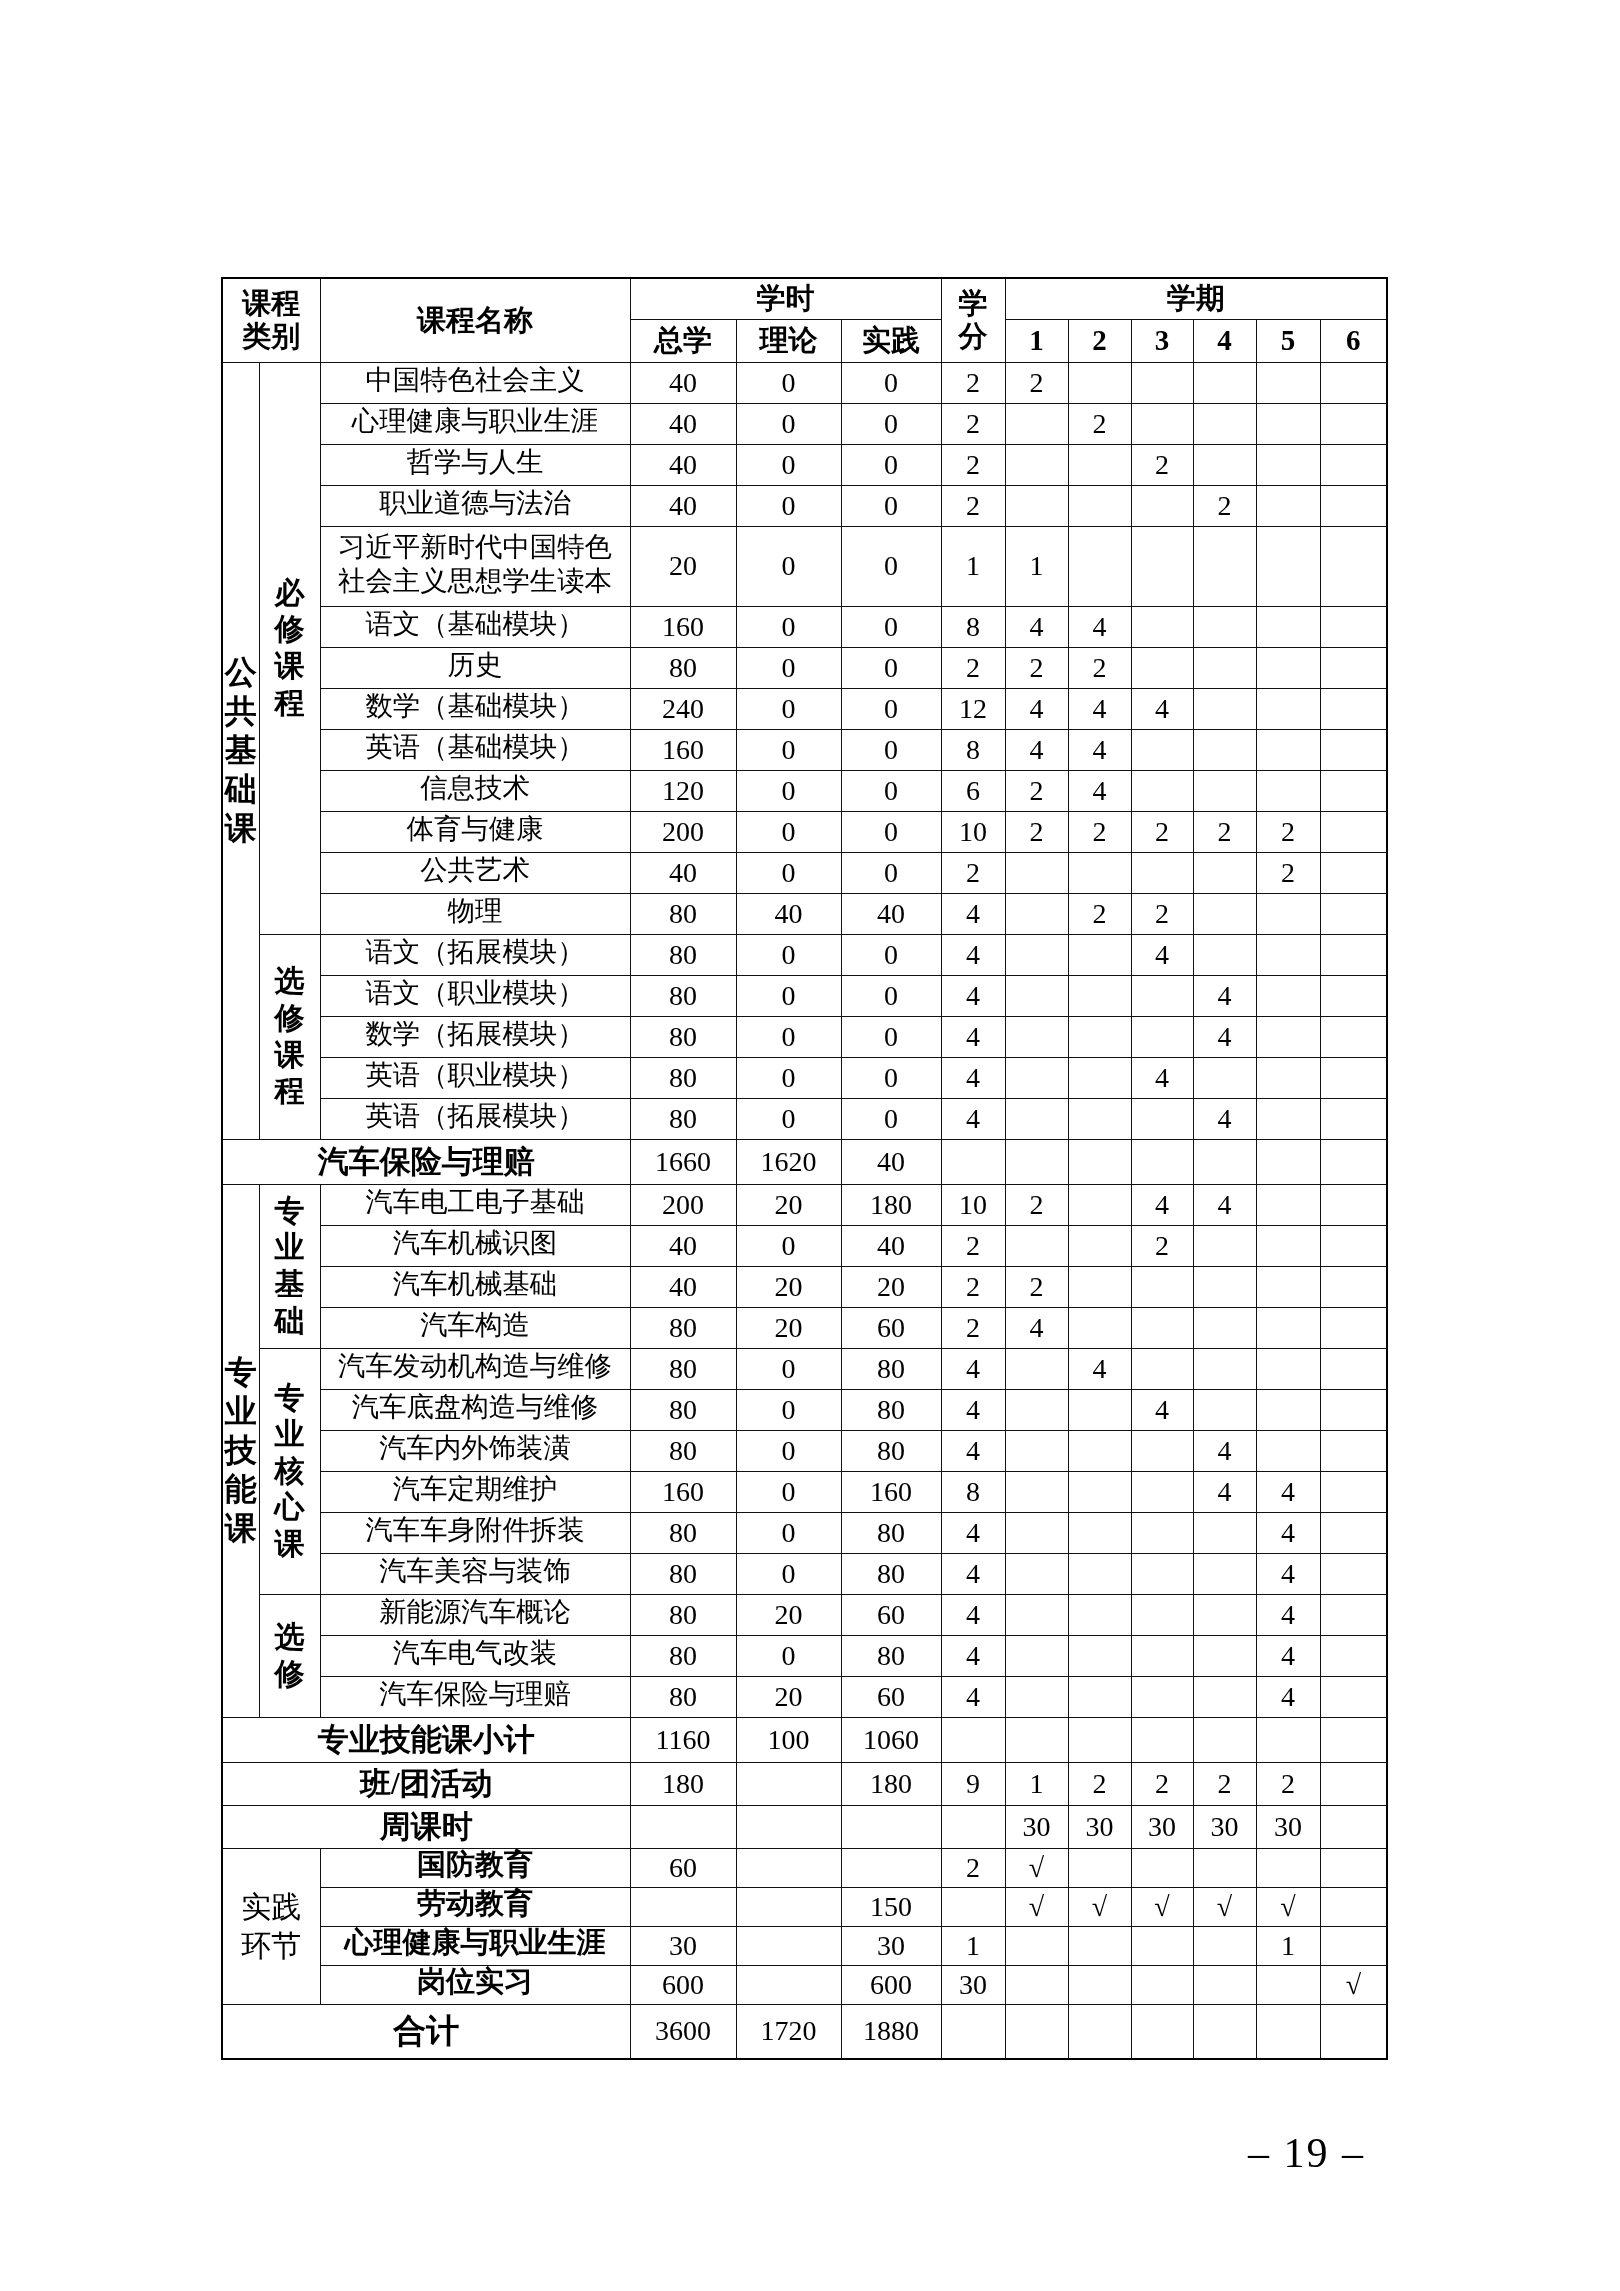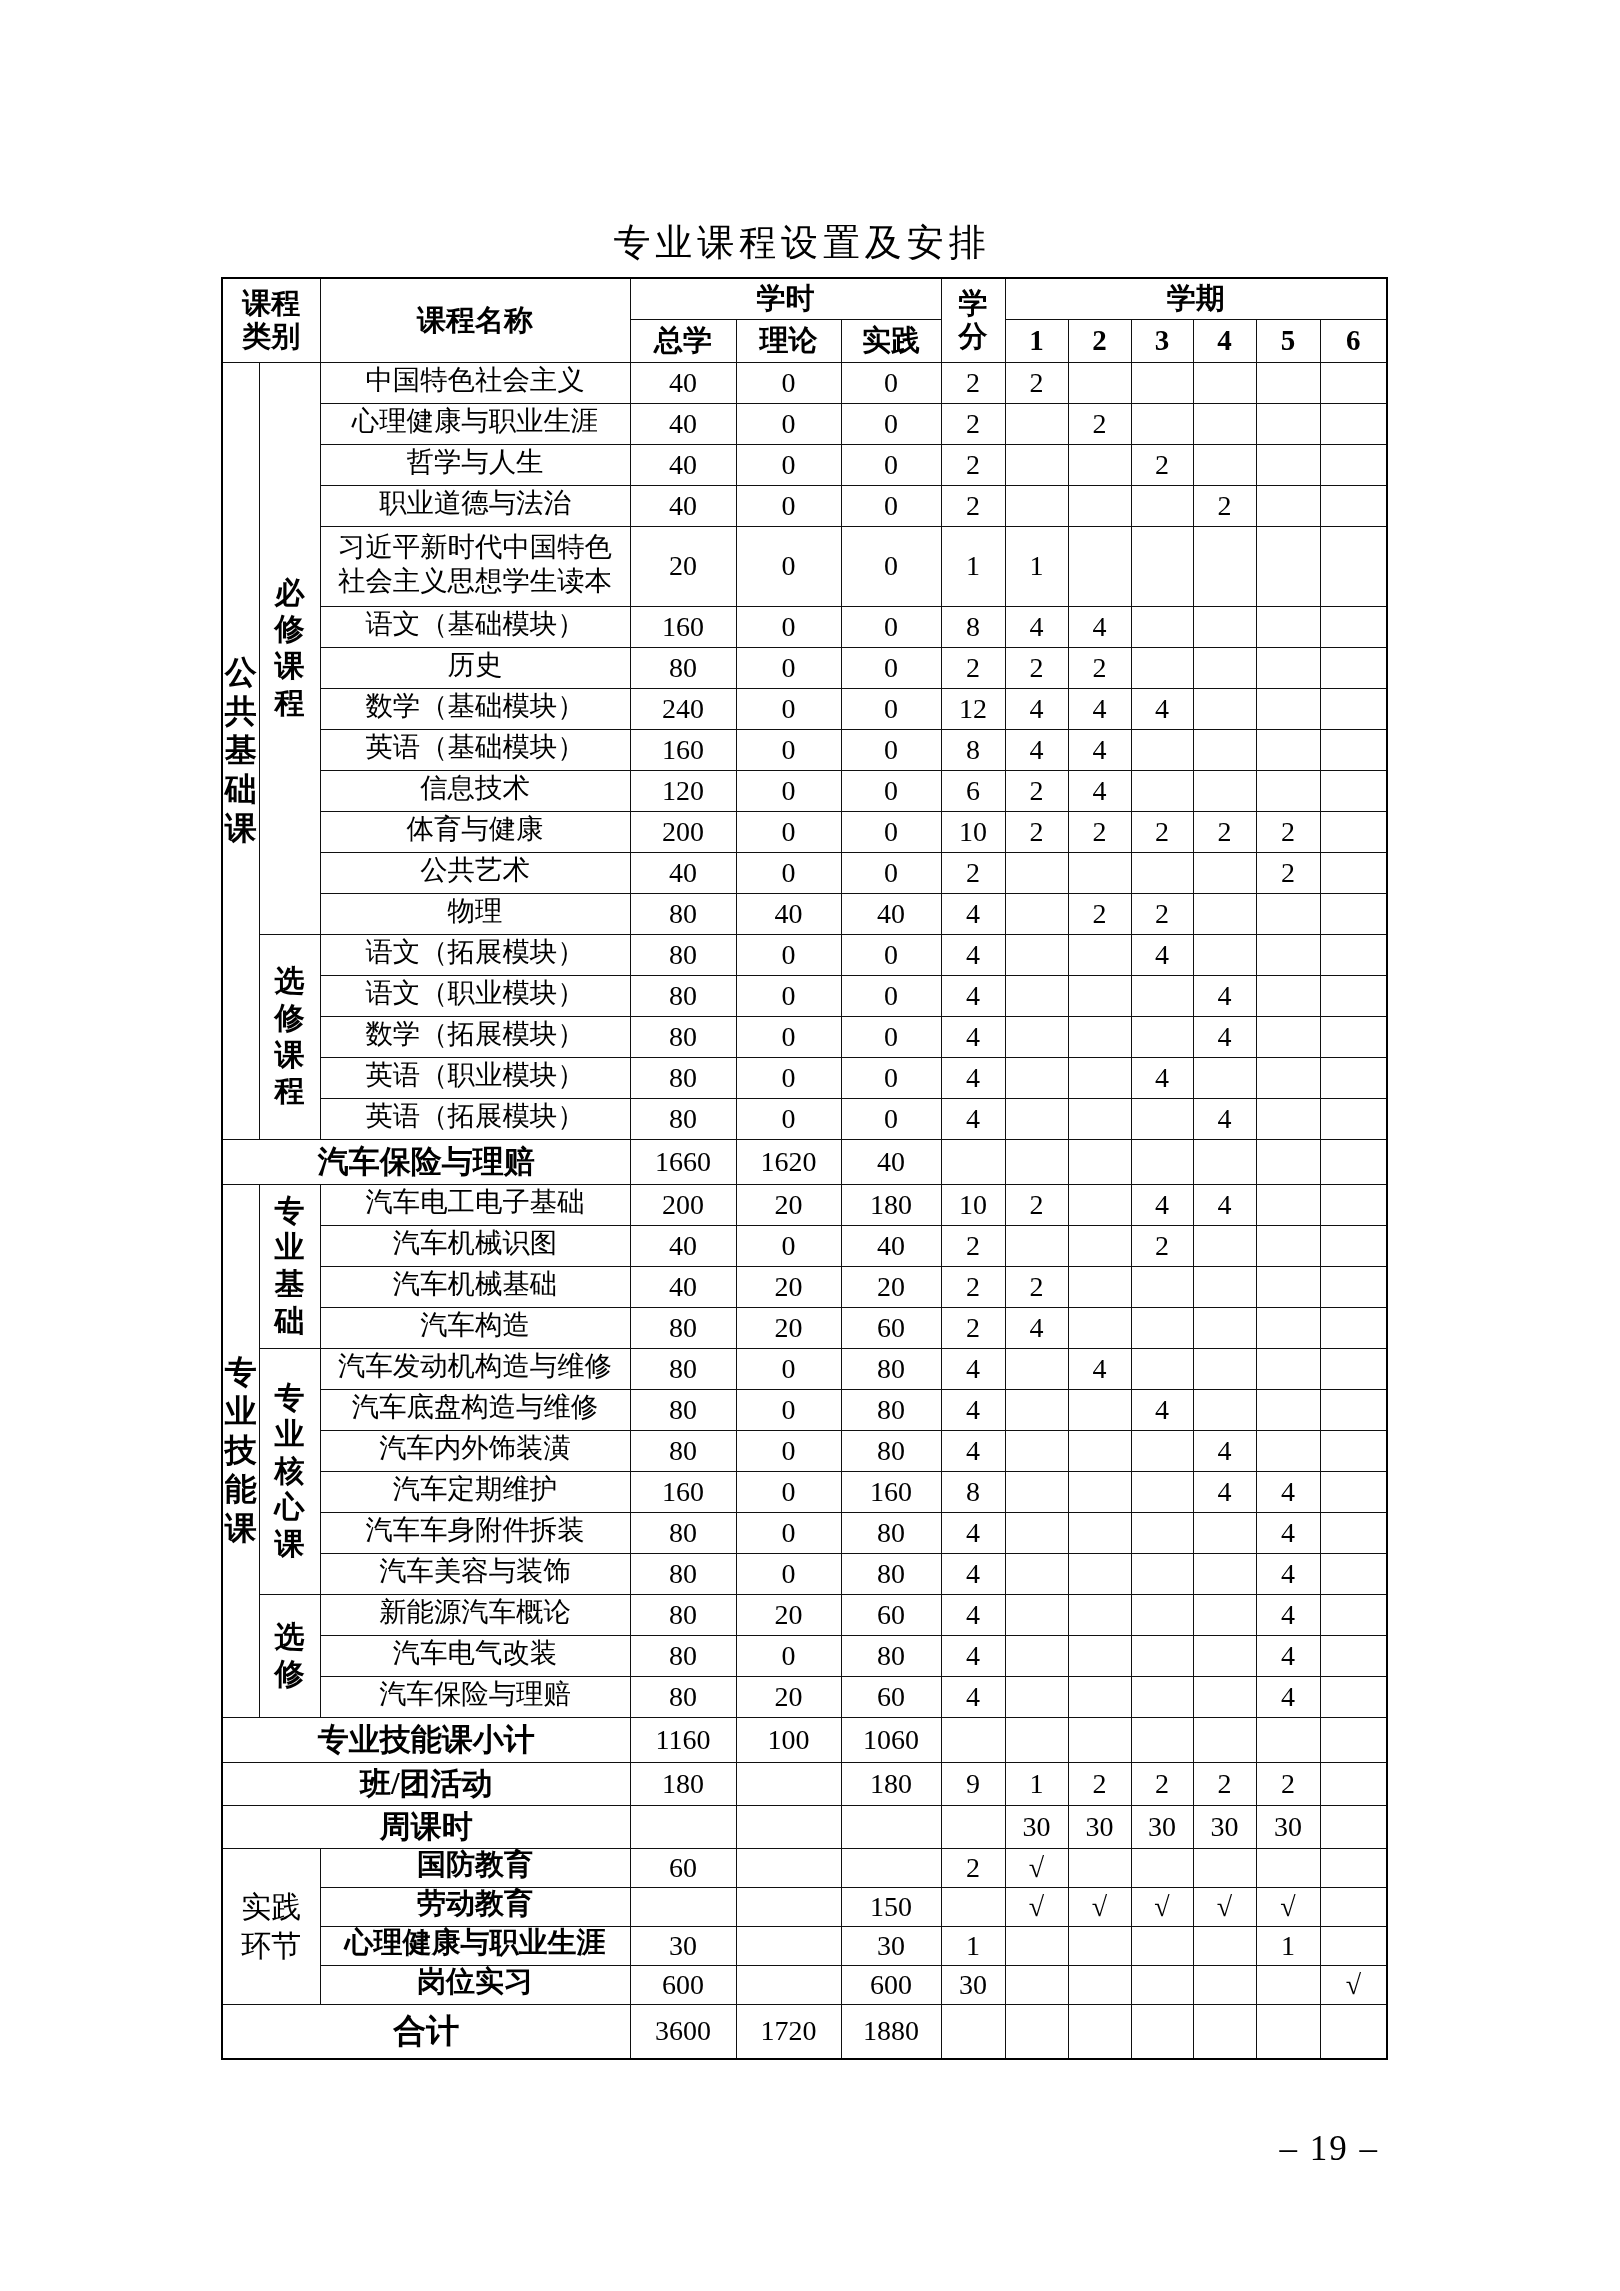--- a/index.html
+++ b/index.html
@@ -25,28 +25,27 @@
   td.mlabel{font-size:31px;font-weight:bold;}
   tr.row-course{height:41px;}
   tr.row-course-tall{height:80px;}
   tr.row-summary{height:45px;}
   tr.row-activity{height:43px;}
   tr.row-weekly{height:39px;}
   tr.row-practice{height:39px;}
   tr.row-total{height:55px;}
   tr.row-summary td,tr.row-activity td,tr.row-weekly td,tr.row-total td,tr.block-start td{border-top:2px solid #000;}
   tr.row-total td.mlabel{font-size:33px;margin-top:24px;}
-  #page-number{position:absolute;top:2129px;right:241px;font-size:35px;letter-spacing:2px;}
+  #page-number{position:absolute;top:2129px;right:255px;font-size:42px;letter-spacing:2px;}
 </style>
 </head>
 <body>
 
 <div id="page">
 
-  <div id="doc-title">专业课程设置及安排</div>
 
   <table id="curriculum">
     <colgroup>
       <col style="width:37px">
         <col style="width:61px">
         <col style="width:310px">
       <col style="width:106px">
         <col style="width:105px">
         <col style="width:100px">
       <col style="width:64px">

